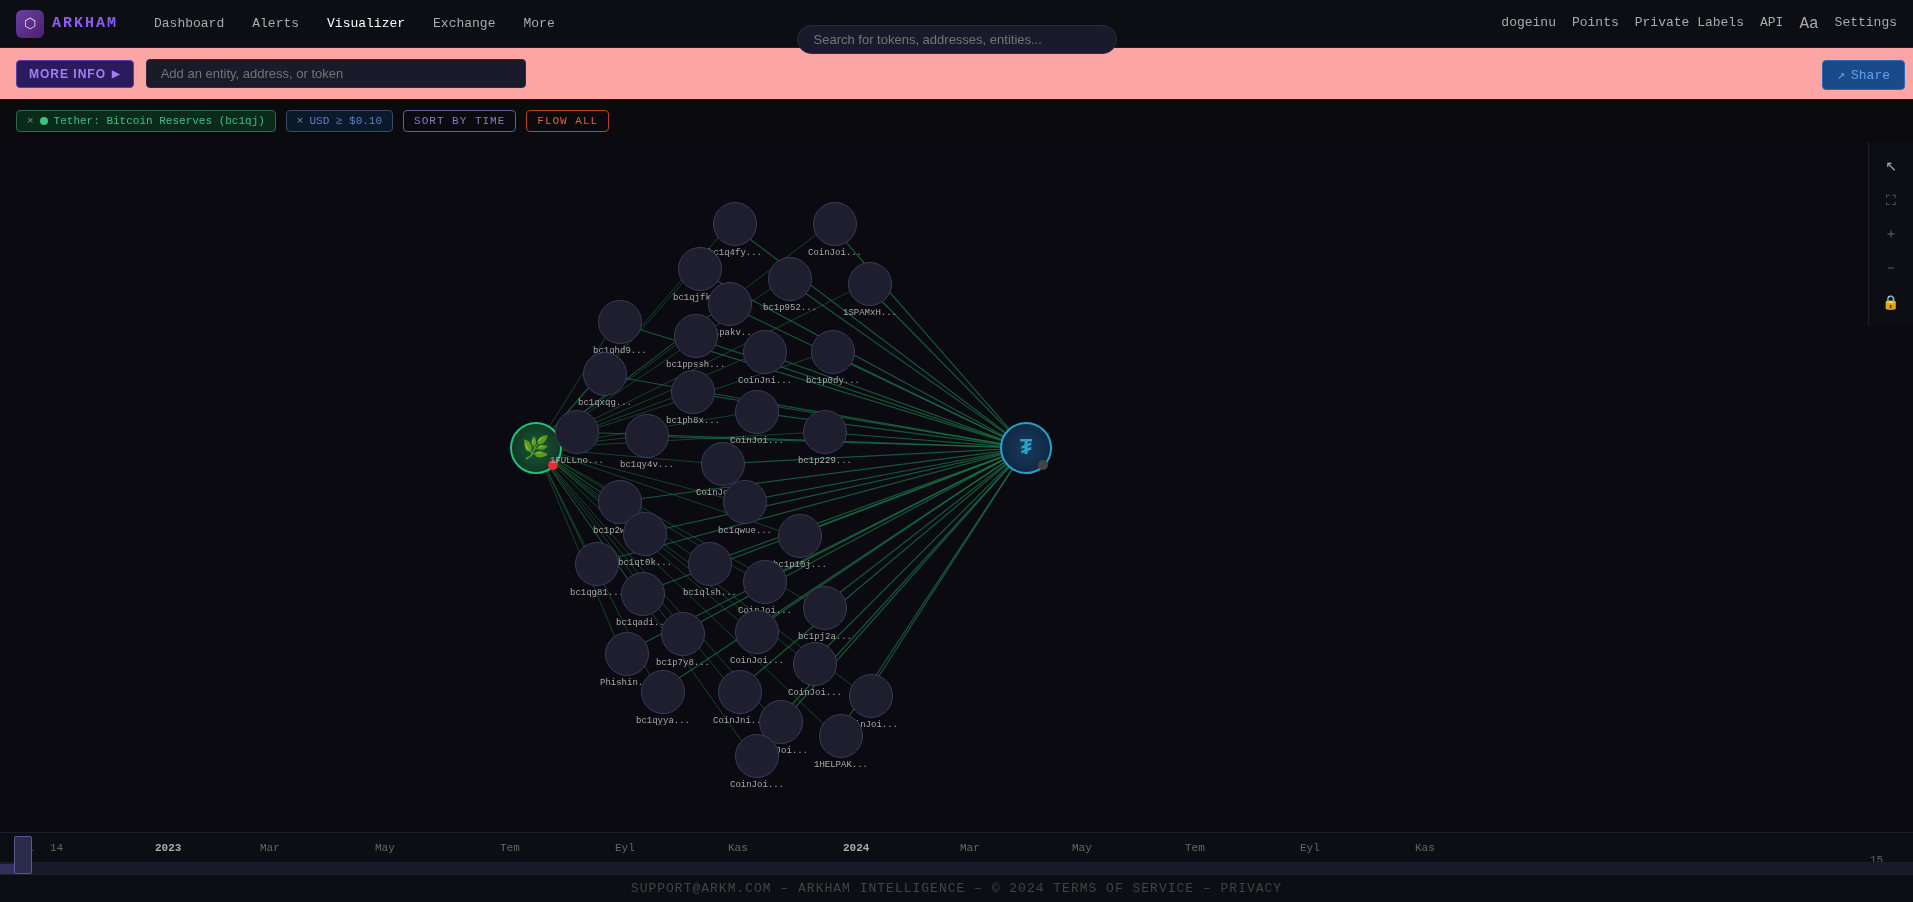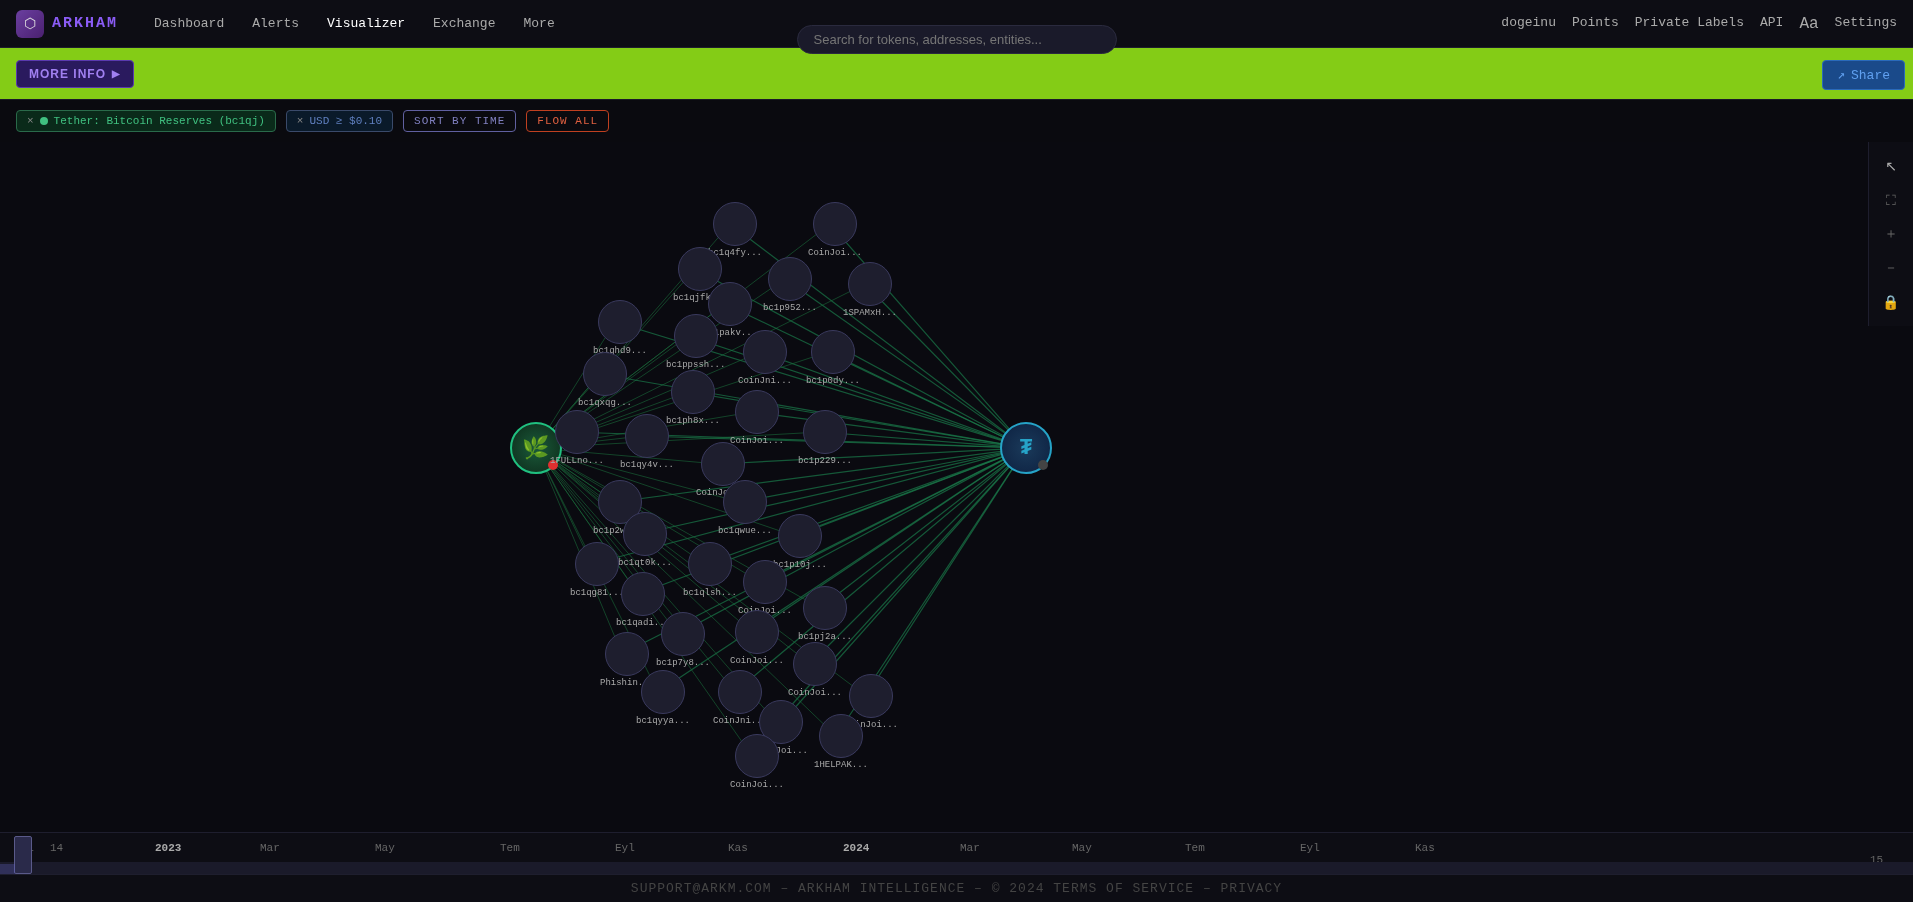--- a/index.html
+++ b/index.html
@@ -89,21 +89,21 @@
       color: #aaa;
       cursor: pointer;
     }
 
     
     .toolbar {
       display: flex;
       align-items: center;
       padding: 10px 16px;
       gap: 12px;
-      background: #84cc16;
+      background: #fca5a5;
       border-bottom: 1px solid #1a1a28;
       height: 52px;
     }
     .more-info-btn {
       background: #2a1a5e;
       border: 1px solid #5a3aae;
       border-radius: 4px;
       padding: 6px 12px;
       font-size: 12px;
       font-weight: bold;
@@ -386,20 +386,21 @@
     <span class="nav-translate-icon">Aa</span>
     <span class="nav-right-item">Settings</span>
   </div>
 </nav>
 
 <div class="toolbar">
   <button class="more-info-btn">
     <span>MORE INFO</span>
     <span class="chevron">▶</span>
   </button>
+  <input class="entity-input" type="text" placeholder="Add an entity, address, or token" style="">
 
   <div class="share-btn" style="position:absolute;right:8px;top:60px;">
     <span>↗</span>
     <span>Share</span>
   </div>
 </div>
 
 <div class="filters">
   <div class="filter-tag tether">
     <span class="filter-close">×</span>

